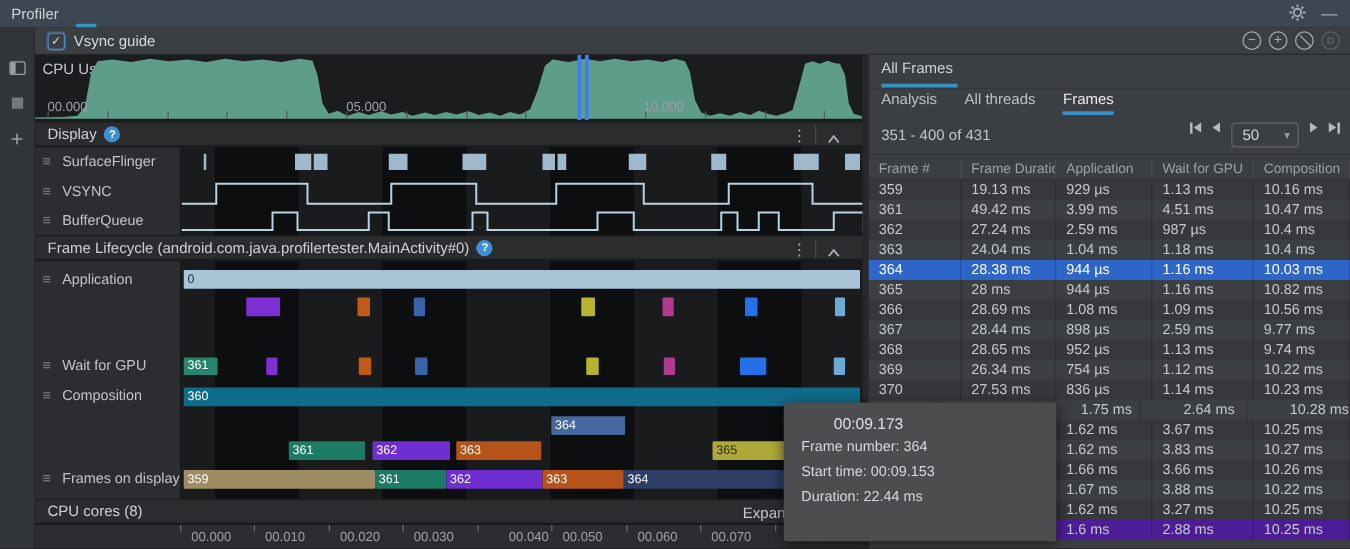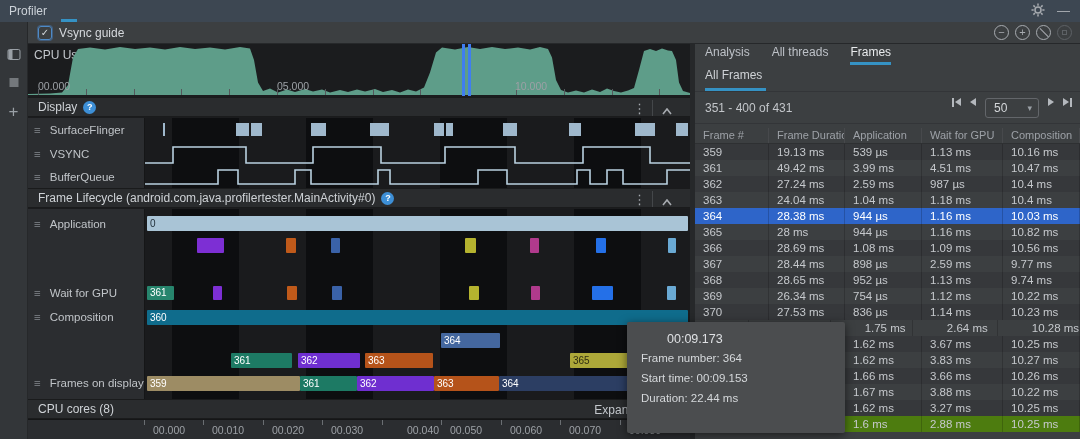--- a/index.html
+++ b/index.html
@@ -258,28 +258,28 @@
         <div style="position:absolute;left:532px;top:0;width:1px;height:5px;background:#6a6e72;"></div>
         <div style="position:absolute;left:541px;top:4px;color:#9da1a6;font-size:10.5px;">00.070</div>
         <div style="position:absolute;left:592px;top:0;width:1px;height:5px;background:#6a6e72;"></div>
         <div style="position:absolute;left:601px;top:4px;color:#9da1a6;font-size:10.5px;">00.080</div>
       </div>
     </div>
 
   <div id="divider"></div>
 
   <div id="rpanel">
+    <div id="subtabs">
+      <span class="subtab">All Frames</span>
+    </div>
     <div id="rtabs">
         <span class="rtab">Analysis</span>
         <span class="rtab">All threads</span>
         <span class="rtab active">Frames</span>
       </div>
-    <div id="subtabs">
-      <span class="subtab">All Frames</span>
-    </div>
     <div id="pager">
       <span>351 - 400 of 431</span>
       <div class="pg-controls">
         <span class="pgbtn">
             <span class="pg-bar"></span>
             <span class="tri-l"></span>
           </span>
         <span class="pgbtn">
             <span class="tri-l"></span>
           </span>
@@ -300,21 +300,21 @@
         <span class="hcell" style="width: 74px;">Frame #</span>
         <span class="hcell" style="width: 76px;">Frame Duration</span>
         <span class="hcell" style="width: 77px;">Application</span>
         <span class="hcell" style="width: 81px;">Wait for GPU</span>
         <span class="hcell" style="width: 77px;">Composition</span>
       </div>
     <div id="gridbody">
         <div class="grow" style="background: rgb(54, 56, 59);">
           <span class="gcell" style="width: 74px;">359</span>
           <span class="gcell" style="width: 76px;">19.13 ms</span>
-          <span class="gcell" style="width: 77px;">539 µs</span>
+          <span class="gcell" style="width: 77px;">929 µs</span>
           <span class="gcell" style="width: 81px;">1.13 ms</span>
           <span class="gcell" style="width: 77px;">10.16 ms</span>
         </div>
         <div class="grow" style="background: rgb(60, 63, 65);">
           <span class="gcell" style="width: 74px;">361</span>
           <span class="gcell" style="width: 76px;">49.42 ms</span>
           <span class="gcell" style="width: 77px;">3.99 ms</span>
           <span class="gcell" style="width: 81px;">4.51 ms</span>
           <span class="gcell" style="width: 77px;">10.47 ms</span>
         </div>
@@ -416,21 +416,21 @@
           <span class="gcell" style="width: 81px;">3.88 ms</span>
           <span class="gcell" style="width: 77px;">10.22 ms</span>
         </div>
         <div class="grow" style="background: rgb(54, 56, 59);">
           <span class="gcell" style="width: 74px;"></span>
           <span class="gcell" style="width: 76px;"></span>
           <span class="gcell" style="width: 77px;">1.62 ms</span>
           <span class="gcell" style="width: 81px;">3.27 ms</span>
           <span class="gcell" style="width: 77px;">10.25 ms</span>
         </div>
-        <div class="grow" style="background: #4d7c0f;">
+        <div class="grow" style="background: #4c1d95;">
           <span class="gcell" style="width: 74px;"></span>
           <span class="gcell" style="width: 76px;"></span>
           <span class="gcell" style="width: 77px;">1.6 ms</span>
           <span class="gcell" style="width: 81px;">2.88 ms</span>
           <span class="gcell" style="width: 77px;">10.25 ms</span>
         </div>
       </div>
   </div>
 
   <div id="tooltip">

